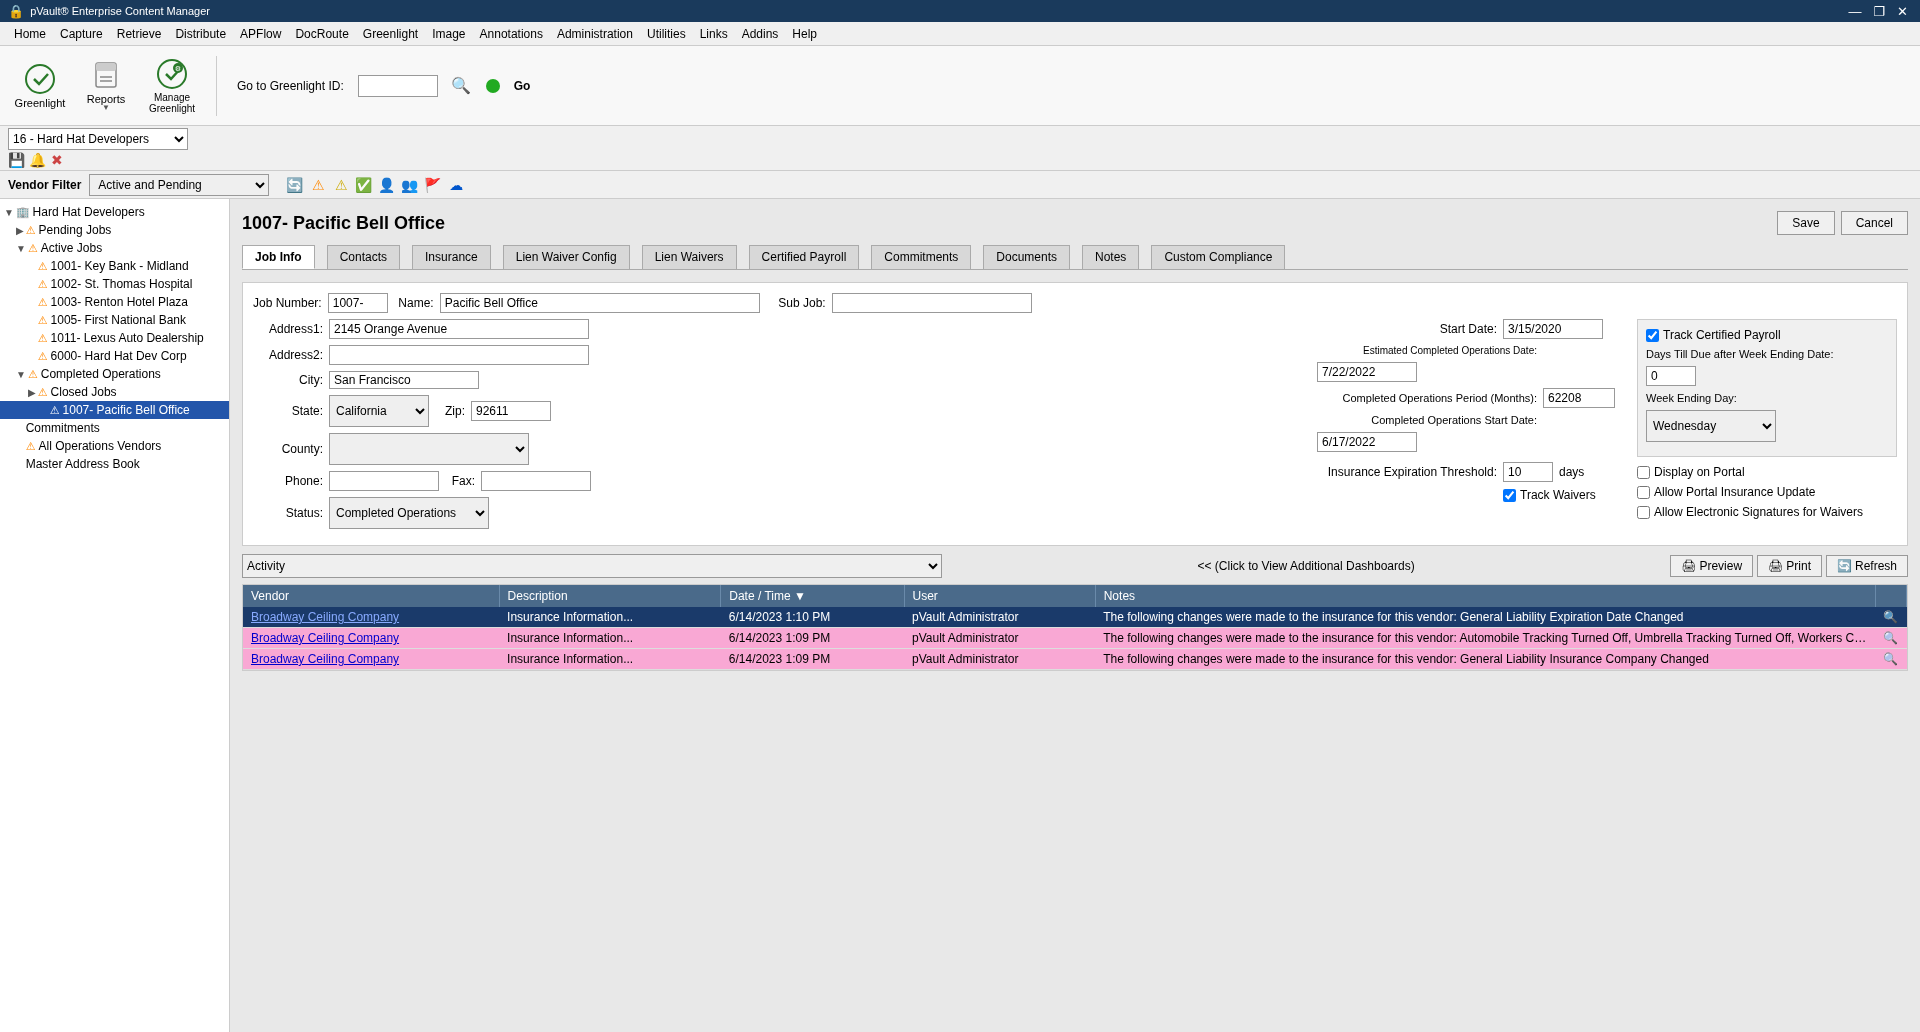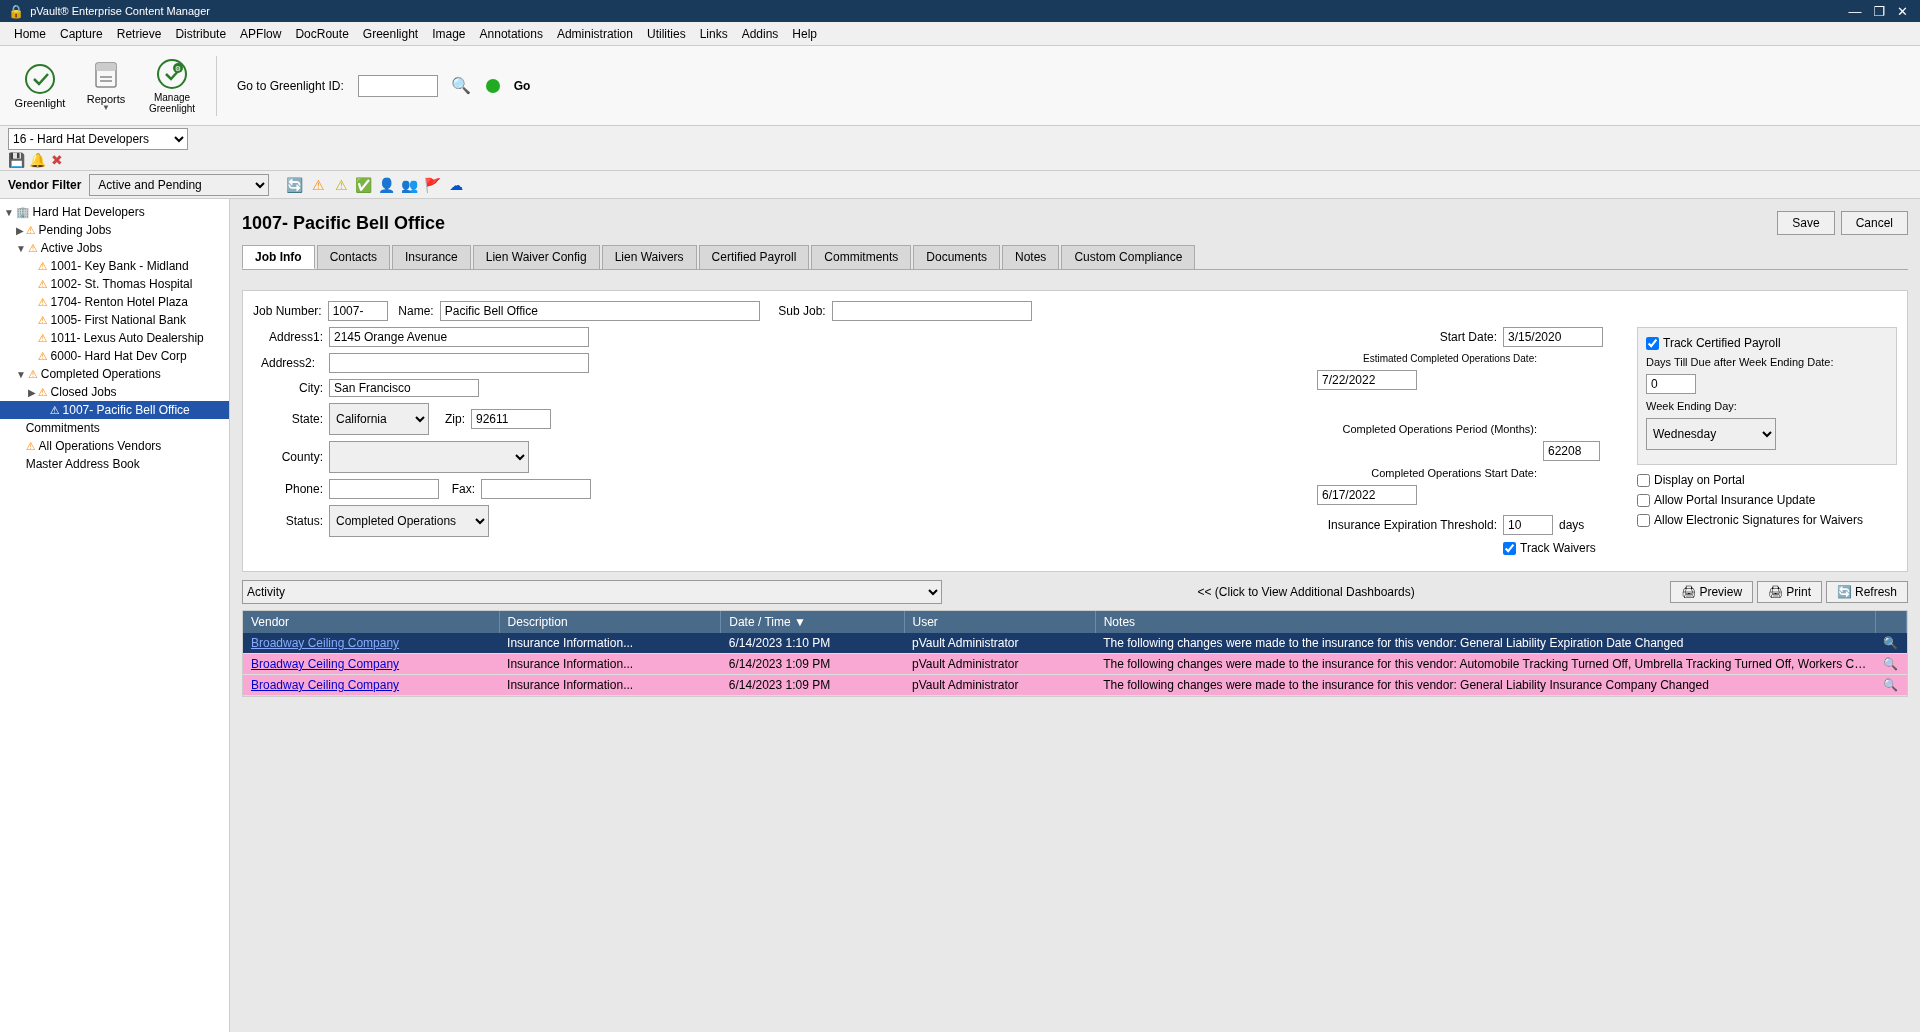--- a/index.html
+++ b/index.html
@@ -46,21 +46,21 @@
     
     #content { flex: 1; background: #e8e8e8; overflow-y: auto; padding: 12px; }
 
     
     #page-title-bar { display: flex; align-items: center; justify-content: space-between; margin-bottom: 10px; }
     #page-title { font-size: 18px; font-weight: bold; }
     #page-actions { display: flex; gap: 6px; }
     .action-btn { padding: 4px 14px; font-size: 12px; border: 1px solid #999; background: #f0f0f0; cursor: pointer; }
 
     
-    #tab-bar { display: flex; gap: 2px; margin-bottom: 20px; border-bottom: 1px solid #aaa; }
+    #tab-bar { display: flex; gap: 12px; margin-bottom: 12px; border-bottom: 1px solid #aaa; }
     .tab { padding: 4px 12px; font-size: 12px; cursor: pointer; border: 1px solid #aaa; border-bottom: none; background: #d8d8d8; }
     .tab.active { background: #fff; font-weight: bold; border-bottom: 1px solid #fff; }
 
     
     .form-panel { background: #fff; border: 1px solid #ccc; padding: 10px; margin-bottom: 8px; }
     .form-row { display: flex; align-items: center; gap: 6px; margin-bottom: 6px; flex-wrap: wrap; }
     .form-label { font-size: 12px; min-width: 60px; text-align: right; white-space: nowrap; }
     .form-input { height: 20px; border: 1px solid #999; padding: 1px 4px; font-size: 12px; }
     .form-input-sm { width: 60px; }
     .form-input-lg { width: 200px; }
@@ -245,21 +245,21 @@
         <span>1001- Key Bank - Midland</span>
       </div>
       <div class="tree-item tree-indent-2">
         <span class="expand-icon" style="visibility:hidden;">▶</span>
         <span class="tree-icon" style="color:#ff8800;">⚠</span>
         <span>1002- St. Thomas Hospital</span>
       </div>
       <div class="tree-item tree-indent-2">
         <span class="expand-icon" style="visibility:hidden;">▶</span>
         <span class="tree-icon" style="color:#ff8800;">⚠</span>
-        <span>1704- Renton Hotel Plaza</span>
+        <span>1003- Renton Hotel Plaza</span>
       </div>
       <div class="tree-item tree-indent-2">
         <span class="expand-icon" style="visibility:hidden;">▶</span>
         <span class="tree-icon" style="color:#ff8800;">⚠</span>
         <span>1005- First National Bank</span>
       </div>
       <div class="tree-item tree-indent-2">
         <span class="expand-icon" style="visibility:hidden;">▶</span>
         <span class="tree-icon" style="color:#ff8800;">⚠</span>
         <span>1011- Lexus Auto Dealership</span>
@@ -334,21 +334,21 @@
 
       <div class="form-two-col">
         <div class="form-col-left">
 
           <div class="form-row">
             <span class="form-label" style="min-width:70px;">Address1:</span>
             <input type="text" class="form-input" value="2145 Orange Avenue" style="width: 260px;">
           </div>
 
           <div class="form-row">
-            <span class="form-label" style="min-width:70px;text-align:center;">Address2:</span>
+            <span class="form-label" style="min-width:70px;">Address2:</span>
             <input type="text" class="form-input" style="width: 260px;">
           </div>
 
           <div class="form-row">
             <span class="form-label" style="min-width:70px;">City:</span>
             <div style="display:flex; align-items:center; gap:4px; border:1px solid #999; padding:1px 4px; background:#fff;">
               <input type="text" value="San Francisco" style="border: none; outline: none; font-size: 12px; width: 140px;">
             </div>
           </div>
 
@@ -388,21 +388,21 @@
           <div class="form-row">
             <span class="form-label" style="min-width:180px; text-align:right;">Start Date:</span>
             <input type="text" class="form-input" value="3/15/2020" style="width: 100px;">
           </div>
           <div class="form-row">
             <span class="form-label" style="min-width:220px; text-align:right; font-size:10px;">Estimated Completed Operations Date:</span>
             <input type="text" class="form-input" value="7/22/2022" style="width: 100px;">
           </div>
           <div class="form-row">
             <span class="form-label" style="min-width:220px; text-align:right; font-size:11px;">Completed Operations Period (Months):</span>
-            <input type="text" class="form-input" value="62208" style="width: 57px; margin-top: 45px;">
+            <input type="text" class="form-input" value="62208" style="width: 72px;">
           </div>
           <div class="form-row">
             <span class="form-label" style="min-width:220px; text-align:right; font-size:11px;">Completed Operations Start Date:</span>
             <input type="text" class="form-input" value="6/17/2022" style="width: 100px;">
           </div>
           <div class="form-row" style="margin-top:10px;">
             <span class="form-label" style="min-width:180px; text-align:right;">Insurance Expiration Threshold:</span>
             <input type="text" class="form-input" value="10" style="width: 50px;">
             <span style="font-size:12px;">days</span>
           </div>

